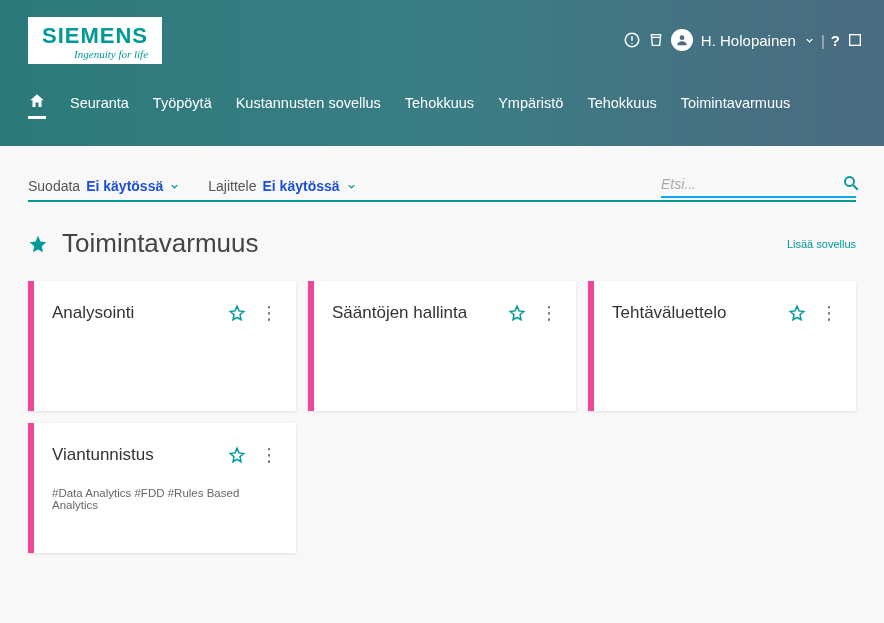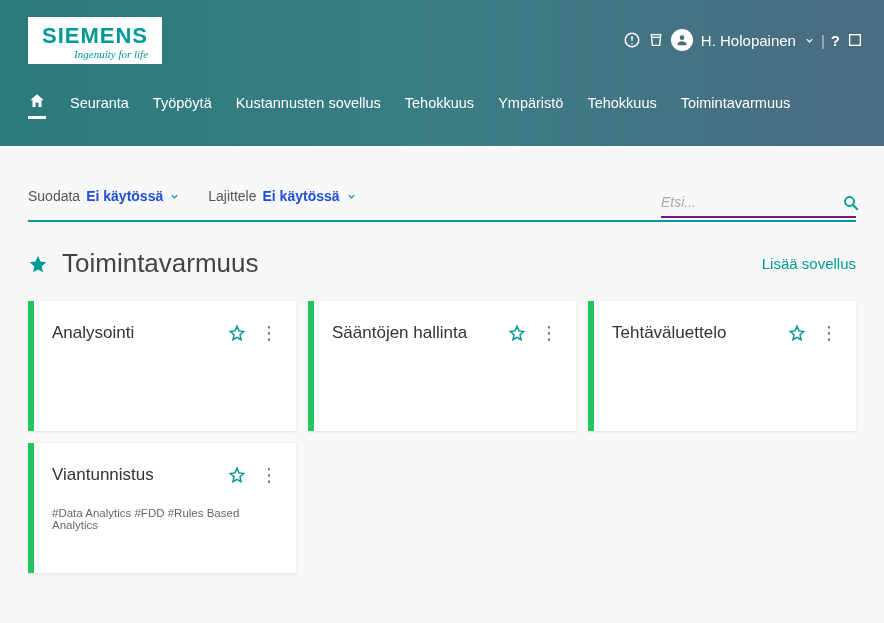--- a/index.html
+++ b/index.html
@@ -91,48 +91,47 @@
     padding: 28px 28px 2px 28px;
     font-size: 14px;
     color: #555;
   }
   .ctrl {
     display: flex; align-items: center; gap: 6px; margin-right: 28px; cursor:pointer;
   }
   .ctrl .bold { font-weight: 600; color:#1d4ed8; }
   .controls-spacer { flex:1; }
   .search {
-    border-bottom: 2px solid #701a75;
-    display: flex;
-    align-items: flex-start;
+    border-bottom: 2px solid #0ea5e9;
+    display: flex;
+    align-items: flex-end;
     width: 195px;
     padding-bottom: 4px;
-    margin-top: 20px;
   }
   .search input {
     border: none; background: transparent; outline: none;
     font-size: 14px; color:#555; flex:1;
   }
   .search input::placeholder { color:#aaa; font-style: italic; }
   .content { padding: 0 28px; }
   .divider { height:2px; background:#009999; margin-bottom: 26px; }
   .section-head {
     display:flex; align-items:center; margin-bottom: 22px;
   }
   .section-star { color:#009999; margin-right:14px; }
   .section-title { font-size:26px; font-weight:300; color:#444; flex:1; }
-  .add-app { color:#009999; font-size:15px; cursor:pointer; }
+  .add-app { color:#009999; font-size:11px; cursor:pointer; }
   .cards {
     display:grid;
     grid-template-columns: repeat(3, 1fr);
     gap: 12px;
   }
   .card {
     background:#fff;
-    border-left: 6px solid #22c55e;
+    border-left: 6px solid #ec4899;
     box-shadow: 0 1px 3px rgba(0,0,0,0.1);
     padding: 22px 18px 18px 18px;
     min-height: 130px;
   }
   .card-head { display:flex; align-items:center; }
   .card-title { font-size:17px; color:#333; flex:1; }
   .card-actions { display:flex; align-items:center; gap:14px; color:#009999; }
   .star-outline { width:18px;height:18px; }
   .kebab { font-size:18px; line-height:1; cursor:pointer; color:#666; }
   .card-tags { font-size:11.5px; color:#666; margin-top:22px; }

